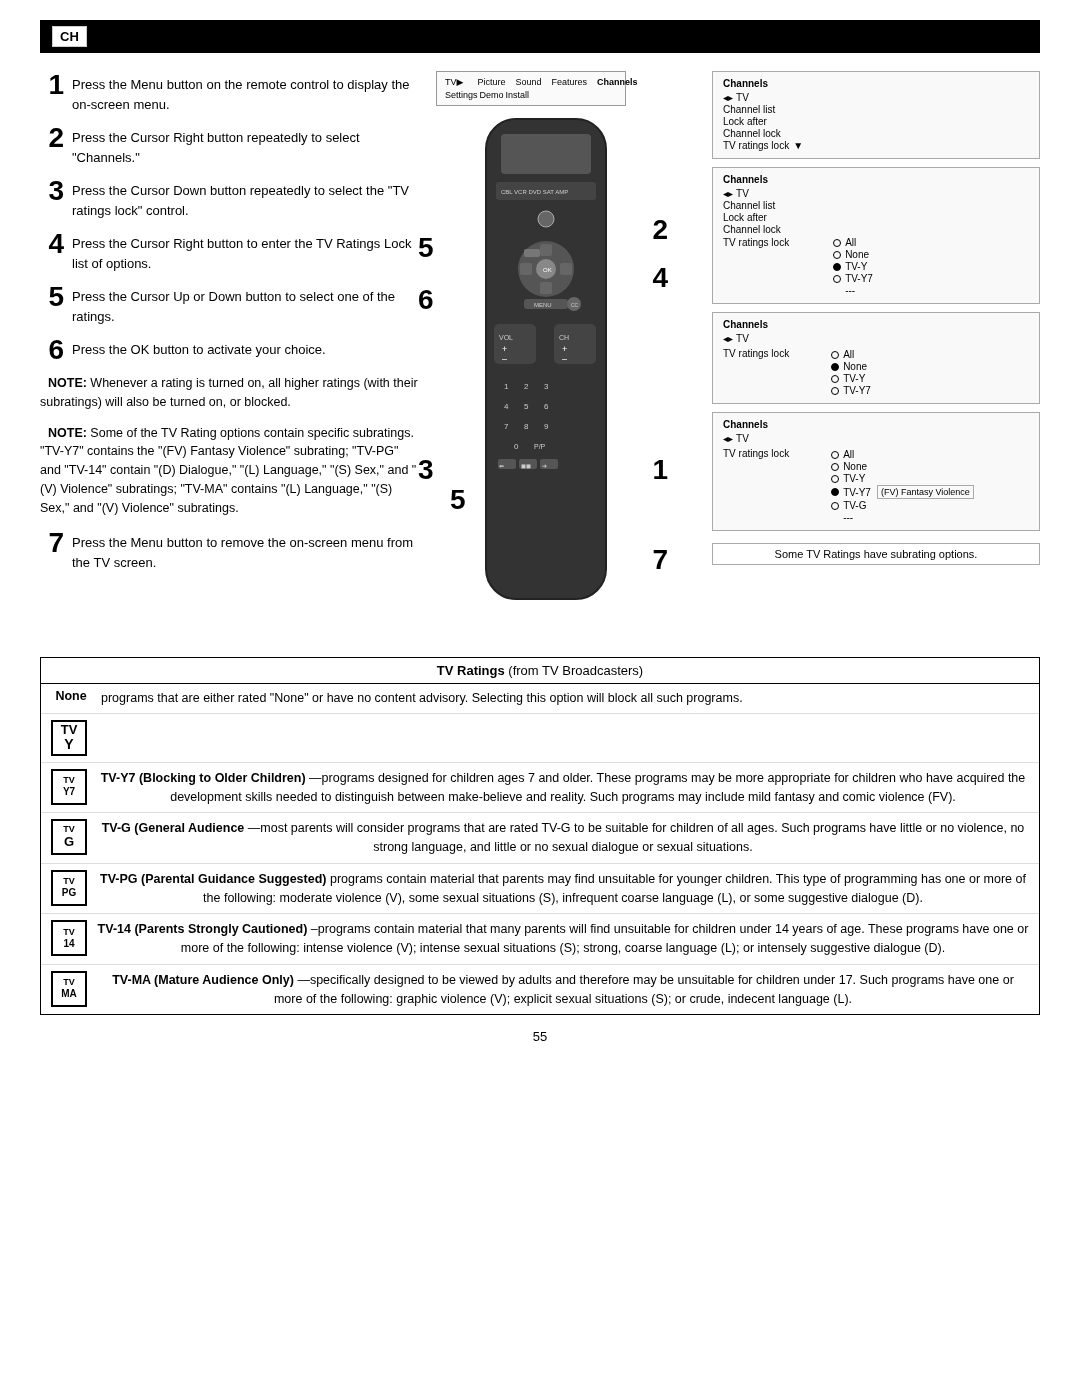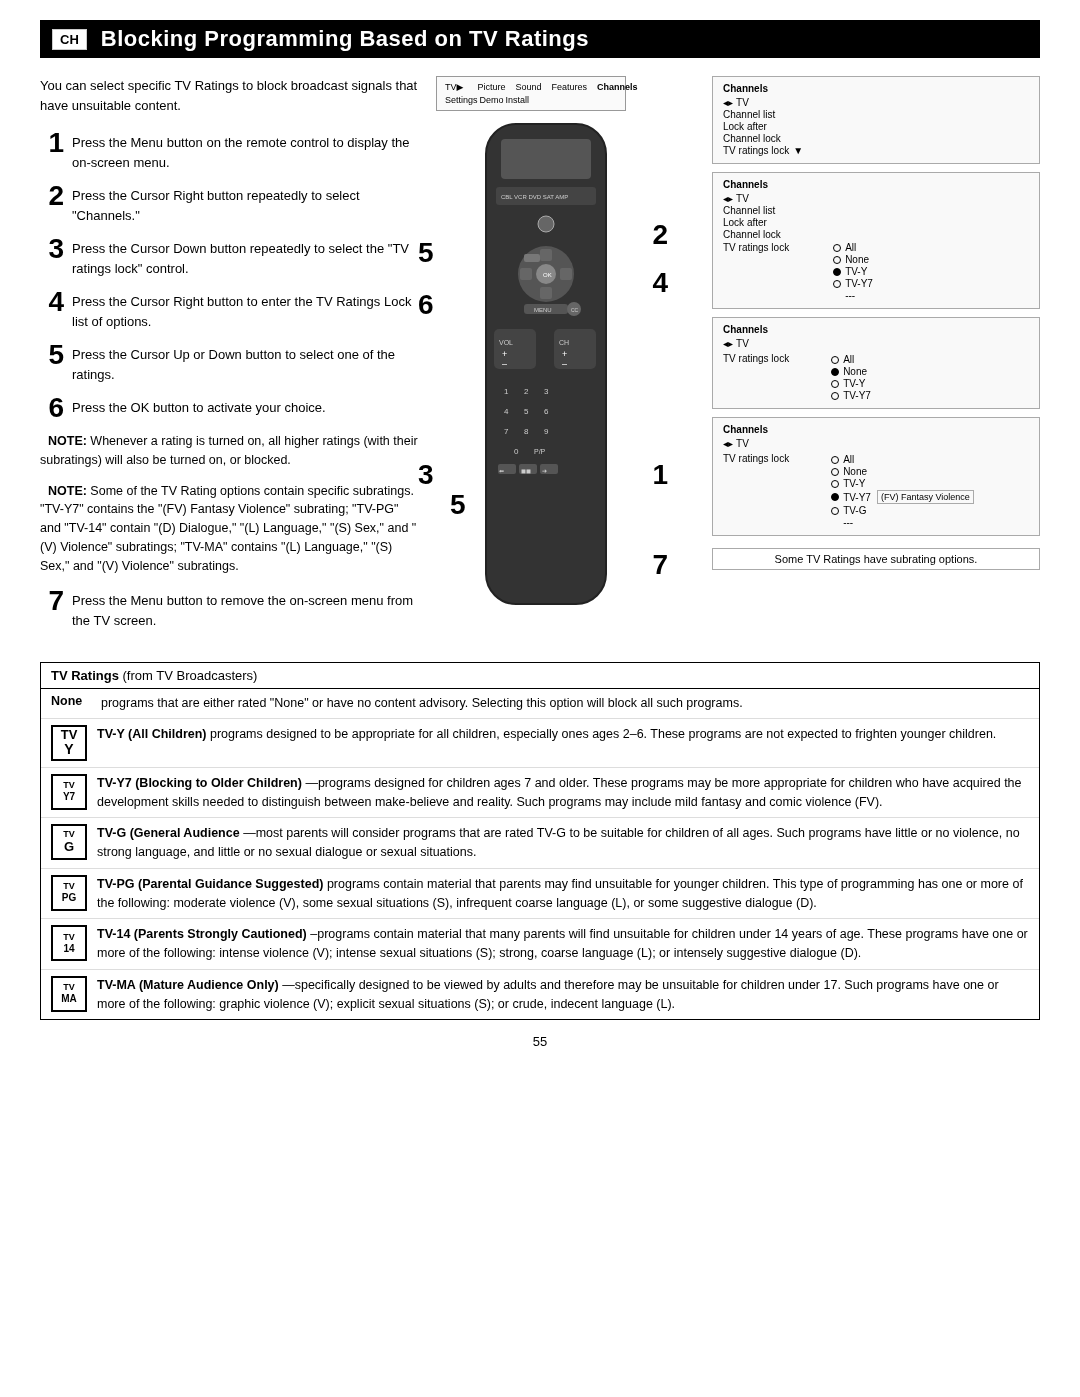--- a/index.html
+++ b/index.html
@@ -150,20 +150,21 @@
       text-align: center;
       margin-top: 4px;
       border: 1px solid #aaa;
       padding: 4px;
     }
 
     
     .ratings-section {
       margin-top: 20px;
       border: 1.5px solid #000;
+      text-align: center;
     }
     .ratings-header {
       background: #fff;
       border-bottom: 1.5px solid #000;
       padding: 5px 10px;
       font-size: 13px;
       font-weight: bold;
     }
     .ratings-header span { font-weight: normal; }
     .rating-row {
@@ -217,27 +218,25 @@
       text-align: center;
       margin-top: 14px;
       font-size: 13px;
     }
   </style>
 </head>
 <body>
 
 <div class="page-header">
   <span class="ch-badge">CH</span>
-  <span class="page-header-title">Blocking Programming Based on TV Ratings</span>
 </div>
 
 <div class="main-content">
 
   <div class="left-col">
-    <p class="intro-text">You can select specific TV Ratings to block broadcast signals that have unsuitable content.</p>
 
     <ul class="steps-list">
 
       <li class="step-item">
         <span class="step-number">1</span>
         <span class="step-text">Press the Menu button on the remote control to display the on-screen menu.</span>
       </li>
 
       <li class="step-item">
         <span class="step-number">2</span>
@@ -516,24 +515,20 @@
   <div class="rating-none-row">
     <span class="none-label">None</span>
     <span class="none-text">programs that are either rated "None" or have no content advisory. Selecting this option will block all such programs.</span>
   </div>
 
   <div class="rating-row">
     <div class="rating-badge tv-y">
       <span>TV</span>
       <span style="font-size:14px;">Y</span>
     </div>
-    <span class="rating-text">
-      <strong>TV-Y (All Children)</strong>
-      <span>programs designed to be appropriate for all children, especially ones ages 2–6. These programs are not expected to frighten younger children.</span>
-    </span>
   </div>
 
   <div class="rating-row">
     <div class="rating-badge">
       <span style="font-size:9px;">TV</span>
       <span style="font-size:10px;">Y7</span>
     </div>
     <span class="rating-text">
       <strong>TV-Y7 (Blocking to Older Children)</strong>
       <span>—programs designed for children ages 7 and older. These programs may be more appropriate for children who have acquired the development skills needed to distinguish between make-believe and reality. Such programs may include mild fantasy and comic violence (FV).</span>

